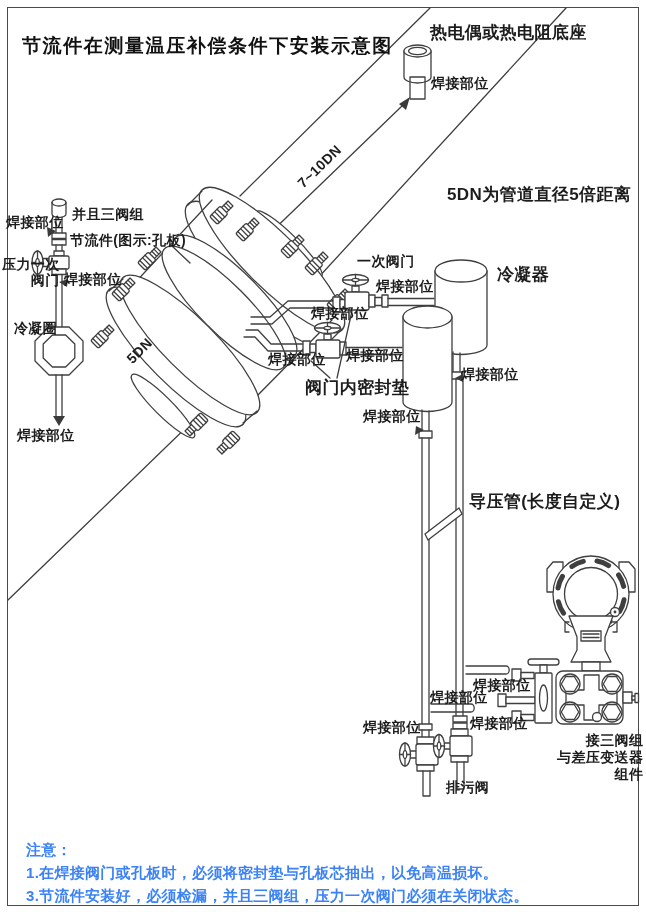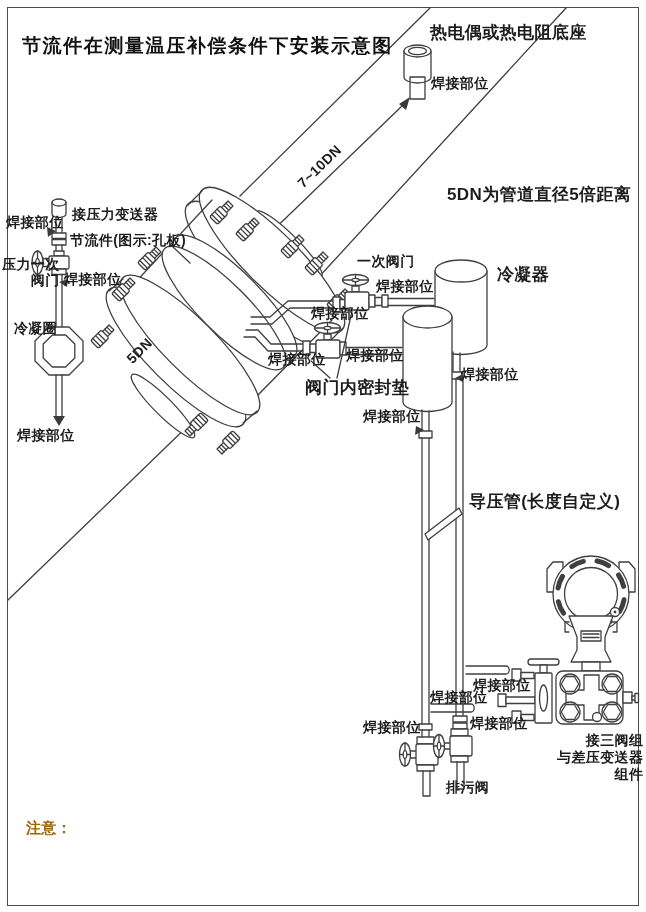--- a/index.html
+++ b/index.html
@@ -6,22 +6,22 @@
   body{width:646px;height:912px;background:#fff;position:relative;overflow:hidden;
        font-family:"Liberation Sans","DejaVu Sans",sans-serif;color:#1c1c1c;}
   .frame{position:absolute;left:7px;top:7px;right:7px;bottom:6px;border:1.5px solid #4a4a4a;}
   svg.art{position:absolute;left:0;top:0;}
   .lbl{position:absolute;font-size:14px;font-weight:600;color:#1c1c1c;white-space:nowrap;
        line-height:1.12;letter-spacing:.4px;}
   .big{font-size:17px;}
   .title{position:absolute;left:22px;top:33px;font-size:19px;font-weight:700;
          letter-spacing:1.6px;color:#111;}
   .rot{transform-origin:left top;}
-  .notes{position:absolute;left:26px;top:816px;font-size:15px;font-weight:600;
-         line-height:23px;letter-spacing:.3px;color:#a16207;}
+  .notes{position:absolute;left:26px;top:838px;font-size:15px;font-weight:600;
+         line-height:23px;letter-spacing:.3px;color:#3b82f6;}
   .lines div{white-space:nowrap;text-align:right;}
 </style>
 </head>
 <body>
 
 <div class="frame"></div>
 
 <svg class="art" width="646" height="912" viewBox="0 0 646 912">
   <defs>
     <g id="boltG">
@@ -226,21 +226,21 @@
 </svg>
 
 <div class="title">节流件在测量温压补偿条件下安装示意图</div>
 
 <div class="lbl big" style="left:430px;top:23px">热电偶或热电阻底座</div>
 <div class="lbl" style="left:431px;top:76px">焊接部位</div>
 <div class="lbl big" style="left:447px;top:185px">5DN为管道直径5倍距离</div>
 <div class="lbl rot" style="left:295px;top:180px;transform:rotate(-44deg)">7~10DN</div>
 <div class="lbl rot" style="left:124px;top:356px;transform:rotate(-45deg)">5DN</div>
 
-<div class="lbl" style="left:72px;top:207px">接压力变送器</div>
+<div class="lbl" style="left:72px;top:207px">并且三阀组</div>
 <div class="lbl" style="left:6px;top:215px">焊接部位</div>
 <div class="lbl" style="left:70px;top:233px">节流件(图示:孔板)</div>
 <div class="lbl lines" style="left:2px;top:257px">
   <div>压力一次</div>
   <div>阀门</div>
 </div>
 <div class="lbl" style="left:64px;top:272px">焊接部位</div>
 <div class="lbl" style="left:14px;top:321px">冷凝圈</div>
 <div class="lbl" style="left:17px;top:428px">焊接部位</div>
 
@@ -262,13 +262,15 @@
 <div class="lbl" style="left:363px;top:720px">焊接部位</div>
 <div class="lbl lines" style="left:557px;top:732px;line-height:17px">
   <div>接三阀组</div>
   <div>与差压变送器</div>
   <div>组件</div>
 </div>
 <div class="lbl" style="left:446px;top:780px">排污阀</div>
 
 <div class="notes">
   <div>注意：</div>
+  <div>1.在焊接阀门或孔板时，必须将密封垫与孔板芯抽出，以免高温损坏。</div>
+  <div>3.节流件安装好，必须检漏，并且三阀组，压力一次阀门必须在关闭状态。</div>
 </div>
 
 </body></html>

